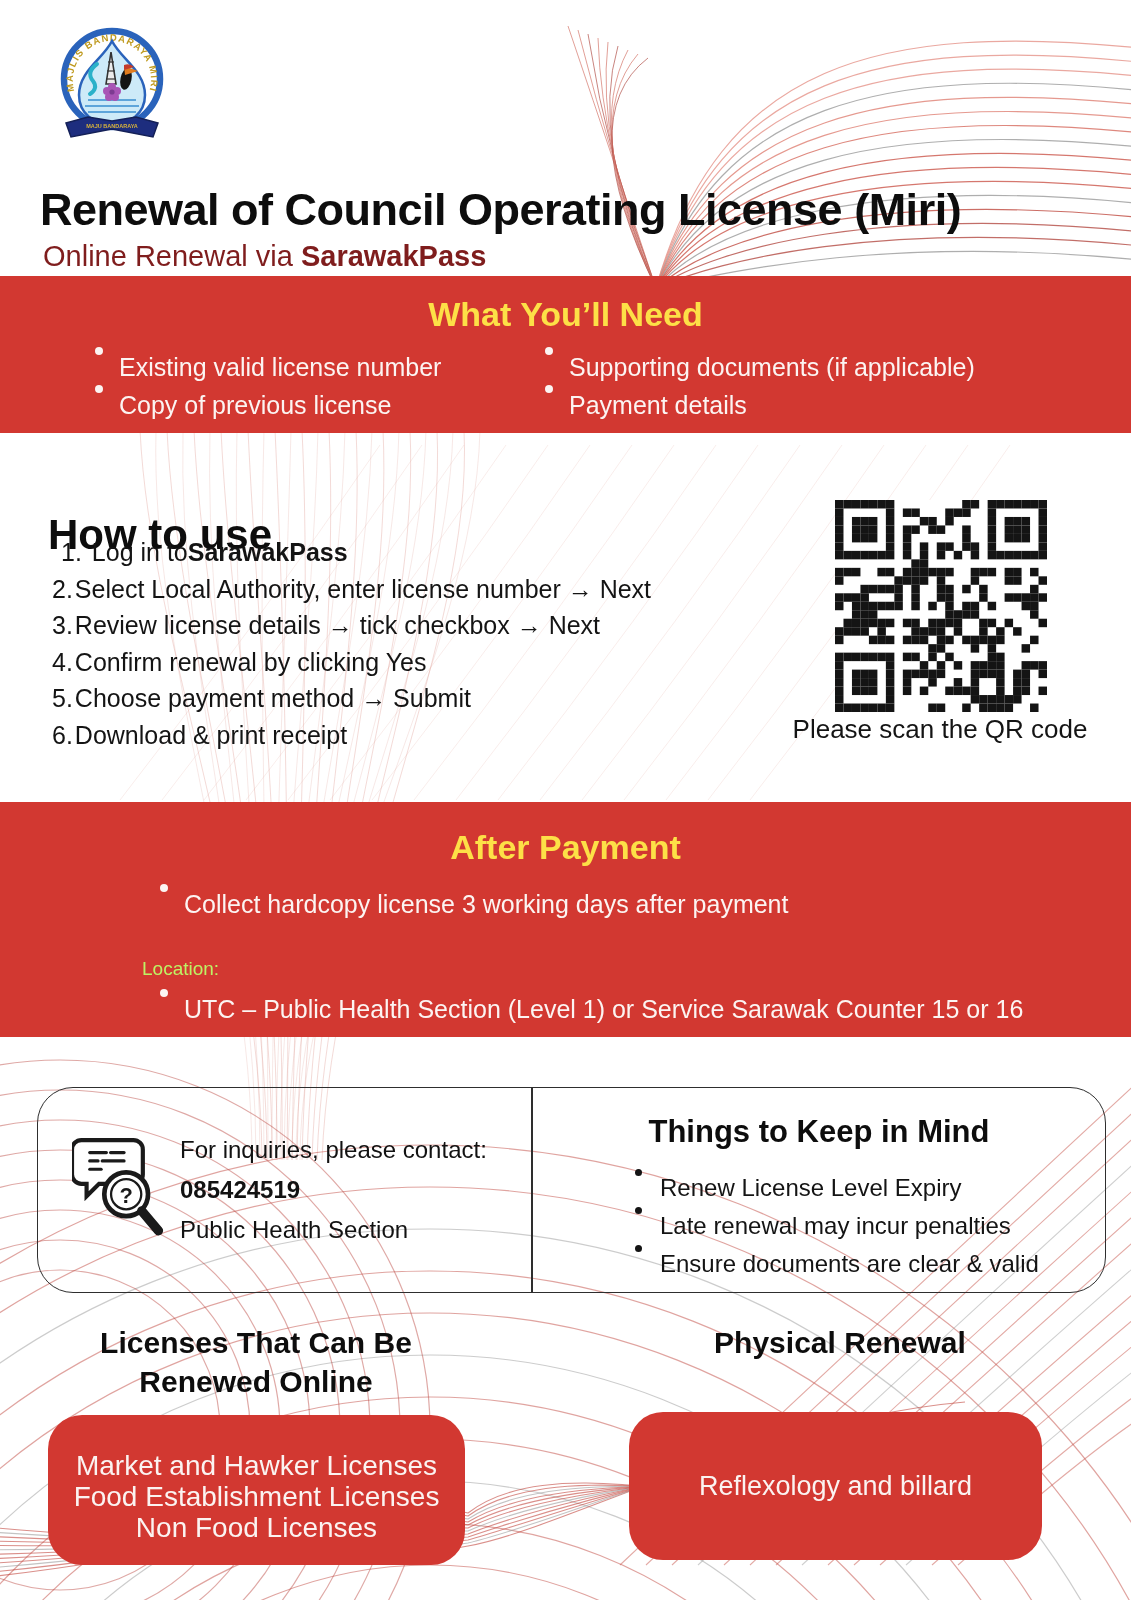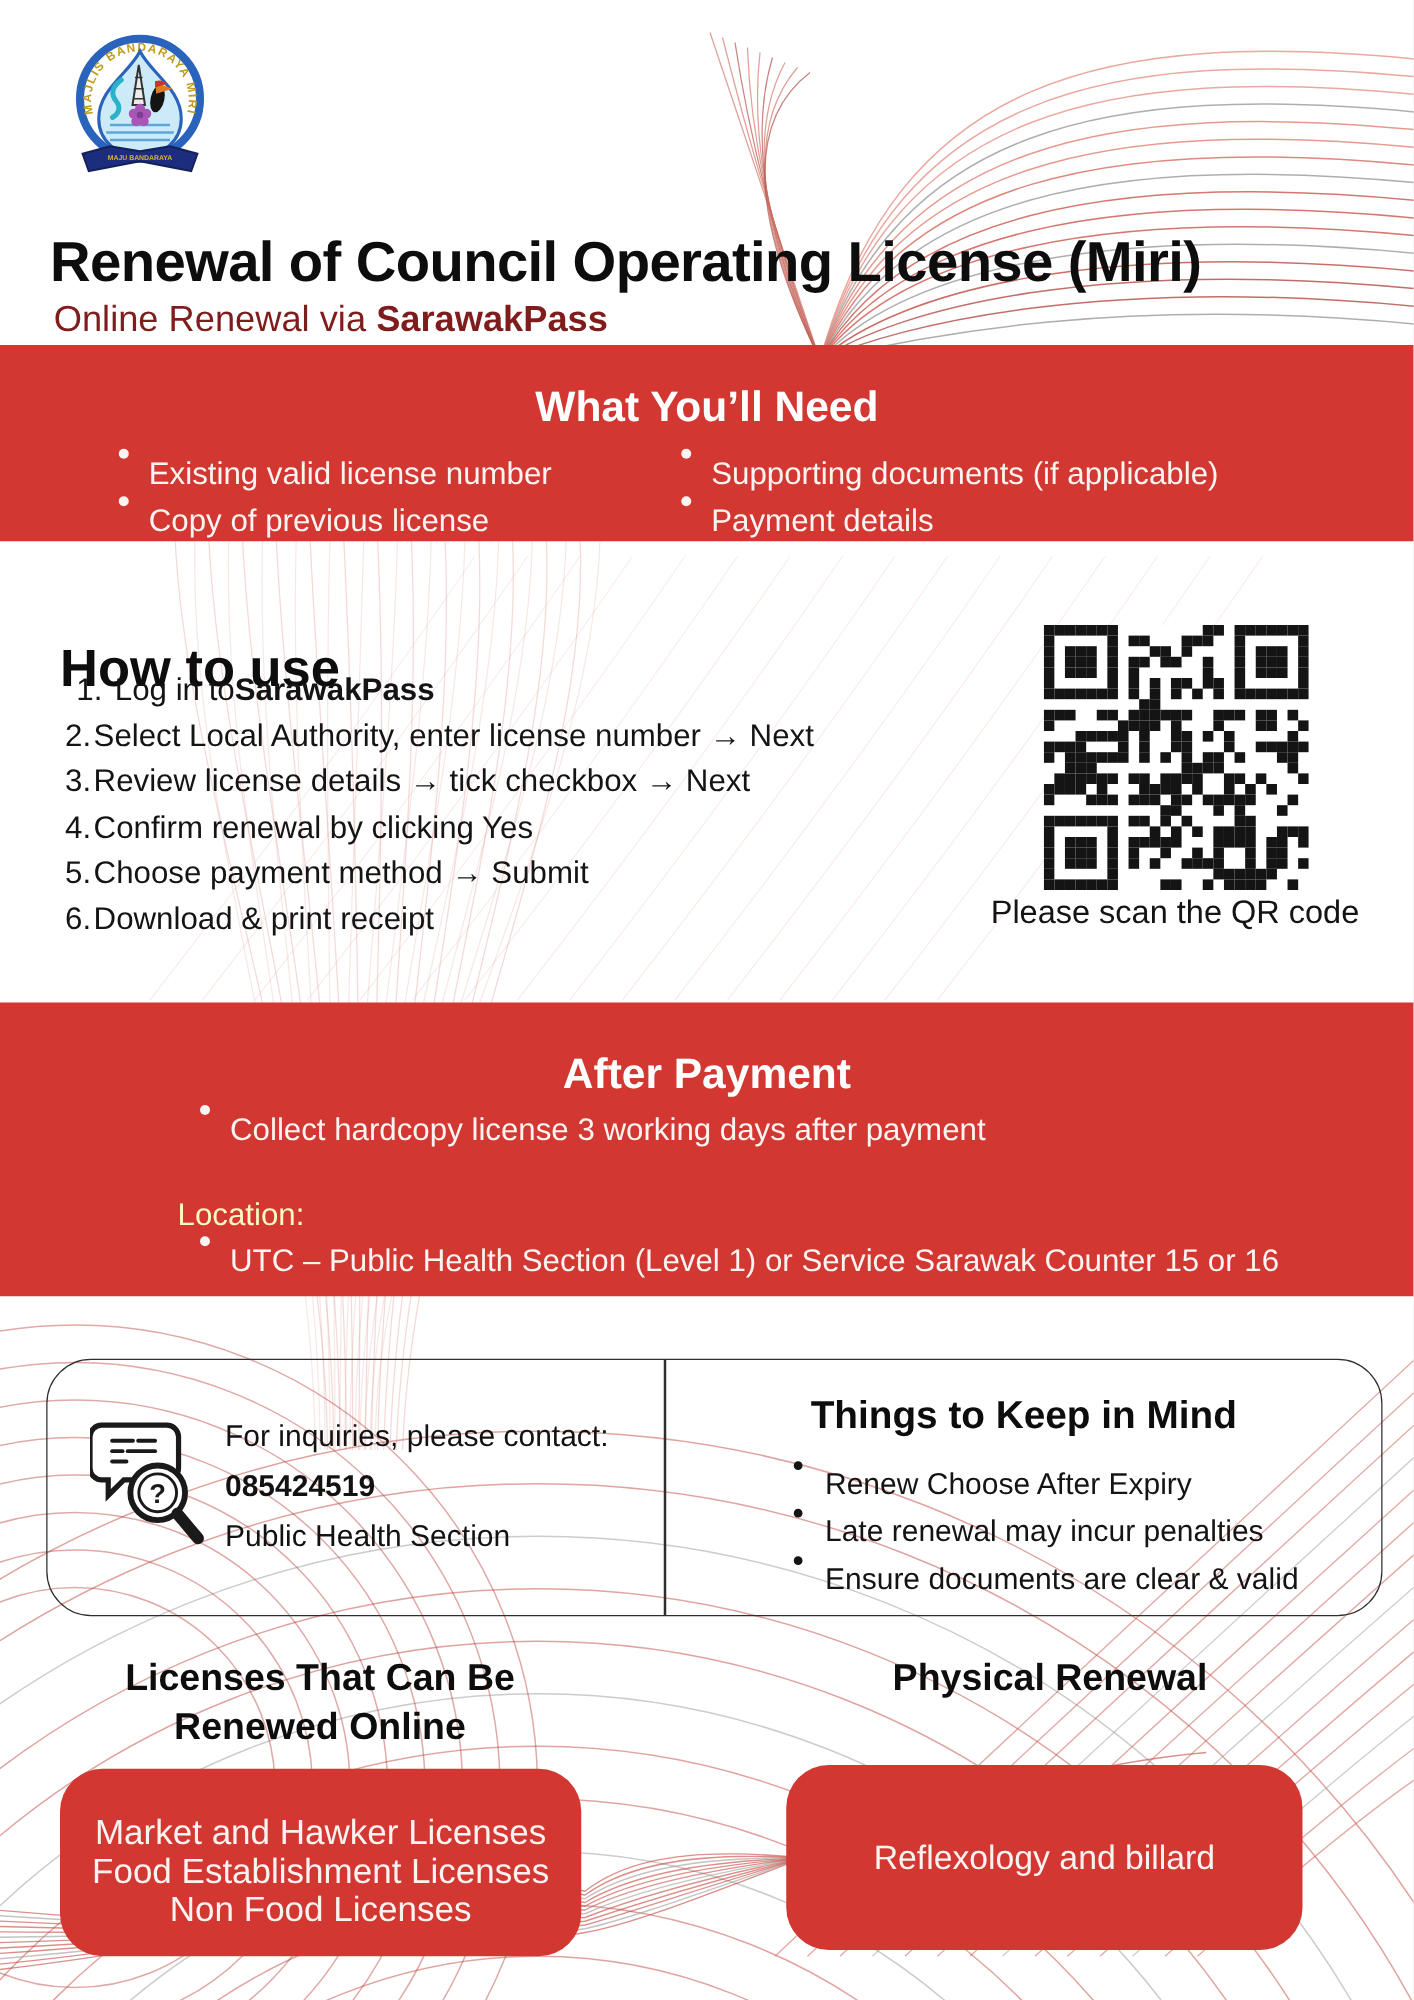--- a/index.html
+++ b/index.html
@@ -11,31 +11,31 @@
   
   .logo{left:52px;top:26px;width:120px;height:122px;}
   .title{left:40px;top:154px;width:1085px;font-size:45px;font-weight:700;letter-spacing:-0.5px;color:#0d0d0d;}
   .subtitle{left:43px;top:211px;font-size:29px;color:#7f1d1d;}
   .subtitle b{font-weight:700;}
 
   
   .band{left:0;right:0;background:var(--red);}
   .band1{top:276px;height:157px;}
   .band2{top:802px;height:235px;}
-  .band h2{margin:12px;text-align:center;font-weight:700;color:#ffffff;}
+  .band h2{margin:0;text-align:center;font-weight:700;color:#fde047;}
   .band1 h2{padding-top:19px;font-size:34px;}
   .band2 h2{padding-top:26px;font-size:34px;}
   .wyn-cols{display:flex;margin:19px 0 0 95px;}
   .wyn-col{list-style:none;margin:0;padding:0;}
   .wyn-col.c1{width:450px;}
   .bul{display:flex;align-items:flex-start;margin-bottom:9px;font-size:25px;color:#fcf4f2;}
   .dot{flex:0 0 auto;width:8px;height:8px;border-radius:50%;background:#fcf4f2;margin-right:16px;position:relative;top:-6px;}
   .band2 .bul{position:absolute;left:160px;}
   .ap-b1{top:88px;}
-  .ap-loc{position:absolute;left:142px;top:156px;font-size:25px;color:#fef9c3;}
+  .ap-loc{position:absolute;left:142px;top:156px;font-size:19px;color:#bef264;}
   .ap-b2{top:193px;}
 
   
   .howto-title{left:48px;top:476px;font-size:42px;font-weight:700;color:#0d0d0d;}
   .steps{left:52px;top:534px;width:720px;list-style:none;margin:0;padding:0;}
   .steps li{display:flex;font-size:25px;line-height:36.5px;color:#141414;}
   .steps .num{margin-right:2px;}
   .steps li.first .num{margin-left:9px;margin-right:10px;}
   .steps b{font-weight:700;}
 
@@ -636,21 +636,21 @@
       <p>For inquiries, please contact:</p>
       <p class="phone">085424519</p>
       <p>Public Health Section</p>
     </div>
 
     <div class="things">
       <h3>Things to Keep in Mind</h3>
       <ul>
         <li class="bul">
             <span class="dot"></span>
-            <span>Renew Choose After Expiry</span>
+            <span>Renew License Level Expiry</span>
           </li>
         <li class="bul">
             <span class="dot"></span>
             <span>Late renewal may incur penalties</span>
           </li>
         <li class="bul">
             <span class="dot"></span>
             <span>Ensure documents are clear &amp; valid</span>
           </li>
       </ul>

